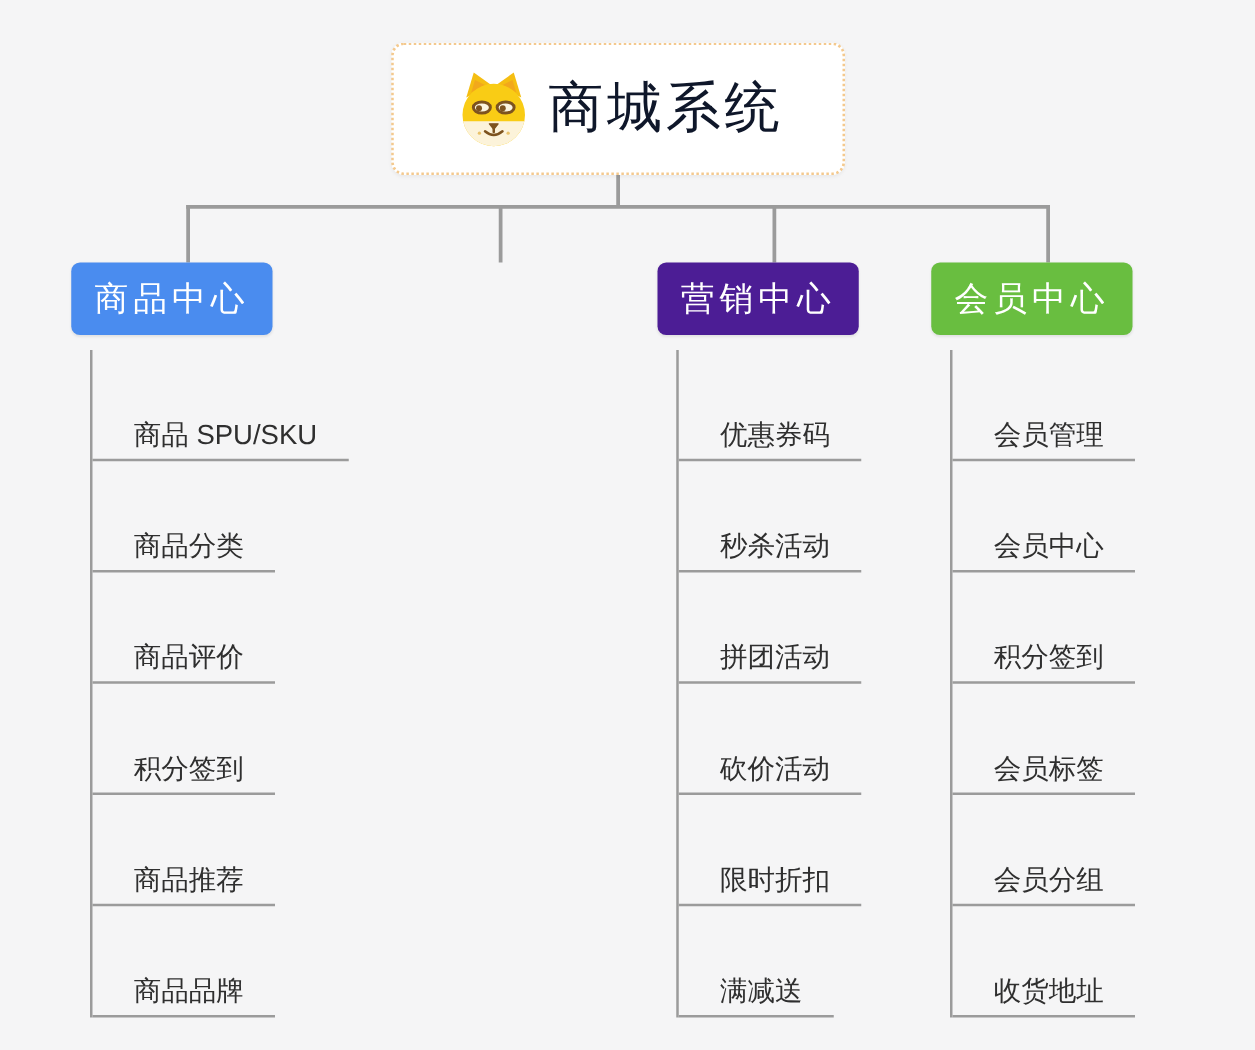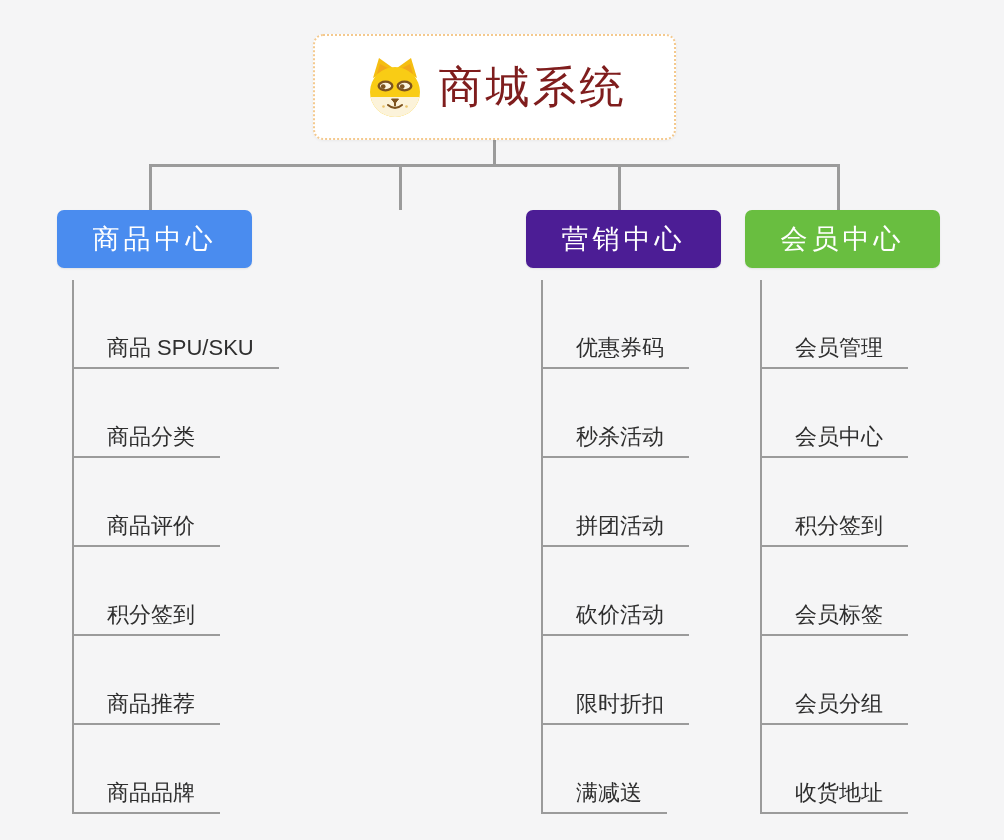--- a/index.html
+++ b/index.html
@@ -32,21 +32,21 @@
   
   .line{position:absolute;background:#9B9B9B;}
   .root-stub{left:493px;top:140px;width:3px;height:26px;}
   .hline{left:149px;top:164px;width:691px;height:3px;}
   .drop{top:164px;width:3px;height:46px;}
   .drop.d0{left:149px;} .drop.d1{left:399px;} .drop.d2{left:618px;} .drop.d3{left:837px;}
   
   .branch{position:absolute;top:210px;}
   .branch.b0{left:57px;} .branch.b1{left:307px;} .branch.b2{left:526px;} .branch.b3{left:745px;}
   .branch-box{
-    width:195px;height:58px;
+    width:161px;height:58px;
     border-radius:7px;
     display:flex;align-items:center;justify-content:center;
     color:#fff;font-size:27px;letter-spacing:4px;
     white-space:nowrap;
     box-shadow:0 1px 2px rgba(0,0,0,.08);
   }
   .branch-children{
     position:absolute;left:15px;top:70px;
     border-left:2px solid #9B9B9B;
   }
@@ -91,21 +91,21 @@
       <ellipse cx="22.5" cy="32" rx="6.8" ry="4.4" fill="#FBF4E0" stroke="#7D531F" stroke-width="2.4"></ellipse>
       <ellipse cx="41.5" cy="32" rx="6.8" ry="4.4" fill="#FBF4E0" stroke="#7D531F" stroke-width="2.4"></ellipse>
       <circle cx="20.2" cy="32.6" r="2.4" fill="#7D531F"></circle>
       <circle cx="39.2" cy="32.6" r="2.4" fill="#7D531F"></circle>
 
       <path d="M28.5,45 h7 l-3.5,4.4 z" fill="#7D531F" stroke="#7D531F" stroke-width="1" stroke-linejoin="round"></path>
       <path d="M32,49 v2.5 M25,51 Q32,57 39,51" fill="none" stroke="#7D531F" stroke-width="2" stroke-linecap="round"></path>
       <circle cx="20.5" cy="52.5" r="1.3" fill="#E9C26A"></circle>
       <circle cx="43.5" cy="52.5" r="1.3" fill="#E9C26A"></circle>
     </svg>
-    <span class="root-title" style="color: #7f1d1d;">商城系统</span>
+    <span class="root-title" style="color: #0f172a;">商城系统</span>
   </div>
 
   <div class="branch b0">
     <div class="branch-box" style="background-color: rgb(74, 140, 239);">商品中心</div>
     <div class="branch-children">
       <div class="child-item">商品 SPU/SKU</div>
       <div class="child-item">商品分类</div>
       <div class="child-item">商品评价</div>
       <div class="child-item">积分签到</div>
       <div class="child-item">商品推荐</div>

